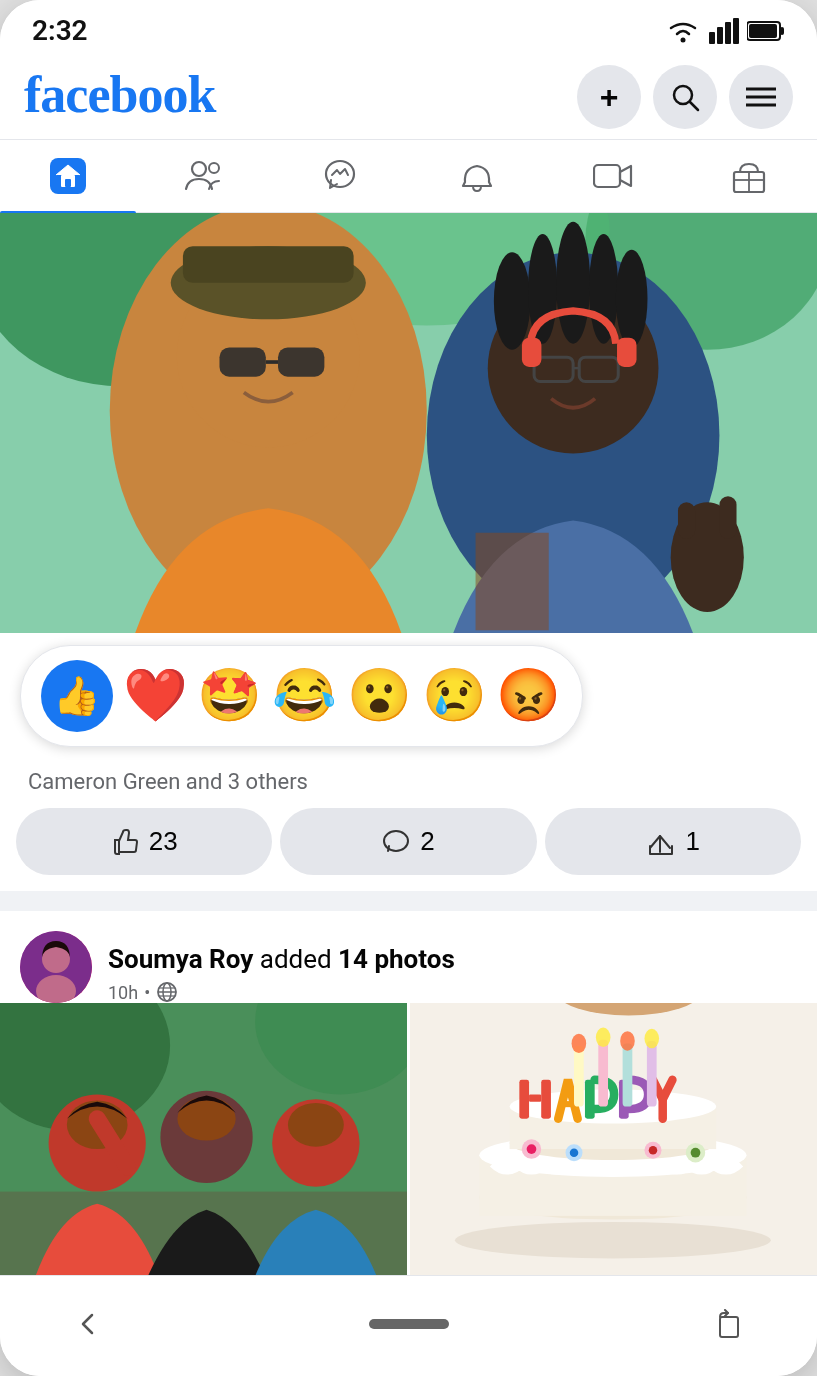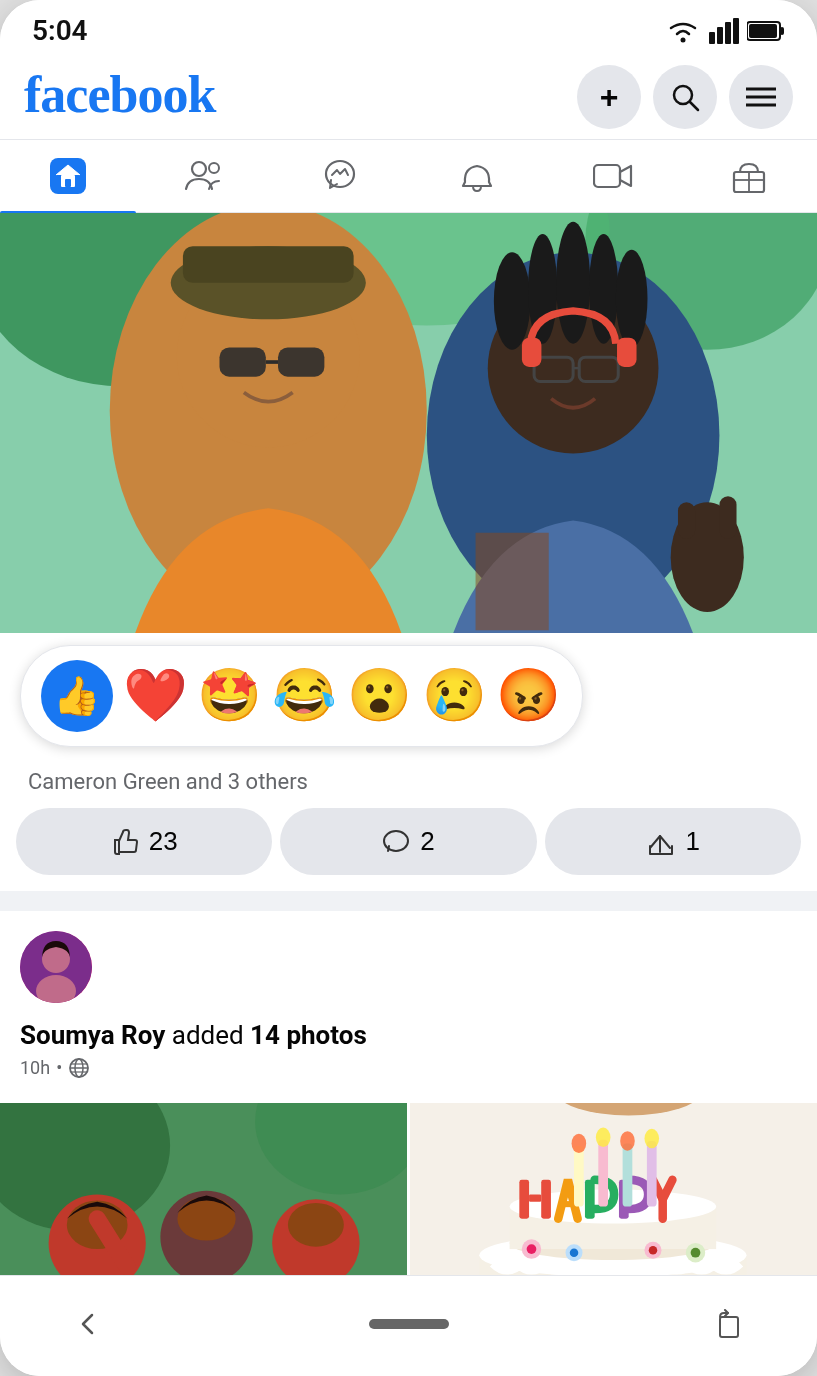--- a/index.html
+++ b/index.html
@@ -184,24 +184,23 @@
       cursor: pointer;
       font-weight: 500;
     }
     
     .post2 {
       background: #fff;
       margin-bottom: 10px;
     }
     .post2-header {
       display: flex;
-      align-items: flex-start;
+      align-items: flex-end;
       gap: 16px;
-      padding: 20px 20px 24px;
-      flex-direction: column;
+      padding: 20px 20px 0;
     }
     .avatar {
       width: 72px;
       height: 72px;
       border-radius: 50%;
       background: linear-gradient(135deg, #9b59b6, #e91e63);
       display: flex;
       align-items: center;
       justify-content: center;
       font-size: 28px;
@@ -279,21 +278,21 @@
       background: #666;
       border-radius: 6px;
     }
   </style>
 </head>
 <body>
 
 <div class="phone-frame">
 
   <div class="status-bar">
-    <span class="status-time">5:04</span>
+    <span class="status-time">2:32</span>
     <div class="status-icons">
 
       <svg width="36" height="26" viewBox="0 0 36 26" fill="none">
         <path d="M18 22 L18 22" stroke="#111" stroke-width="3" stroke-linecap="round"></path>
         <path d="M12 16 Q18 10 24 16" stroke="#111" stroke-width="2.5" stroke-linecap="round" fill="none"></path>
         <path d="M6 10 Q18 2 30 10" stroke="#111" stroke-width="2.5" stroke-linecap="round" fill="none"></path>
         <circle cx="18" cy="22" r="2.5" fill="#111"></circle>
       </svg>
 
       <svg width="30" height="26" viewBox="0 0 30 26" fill="none">

